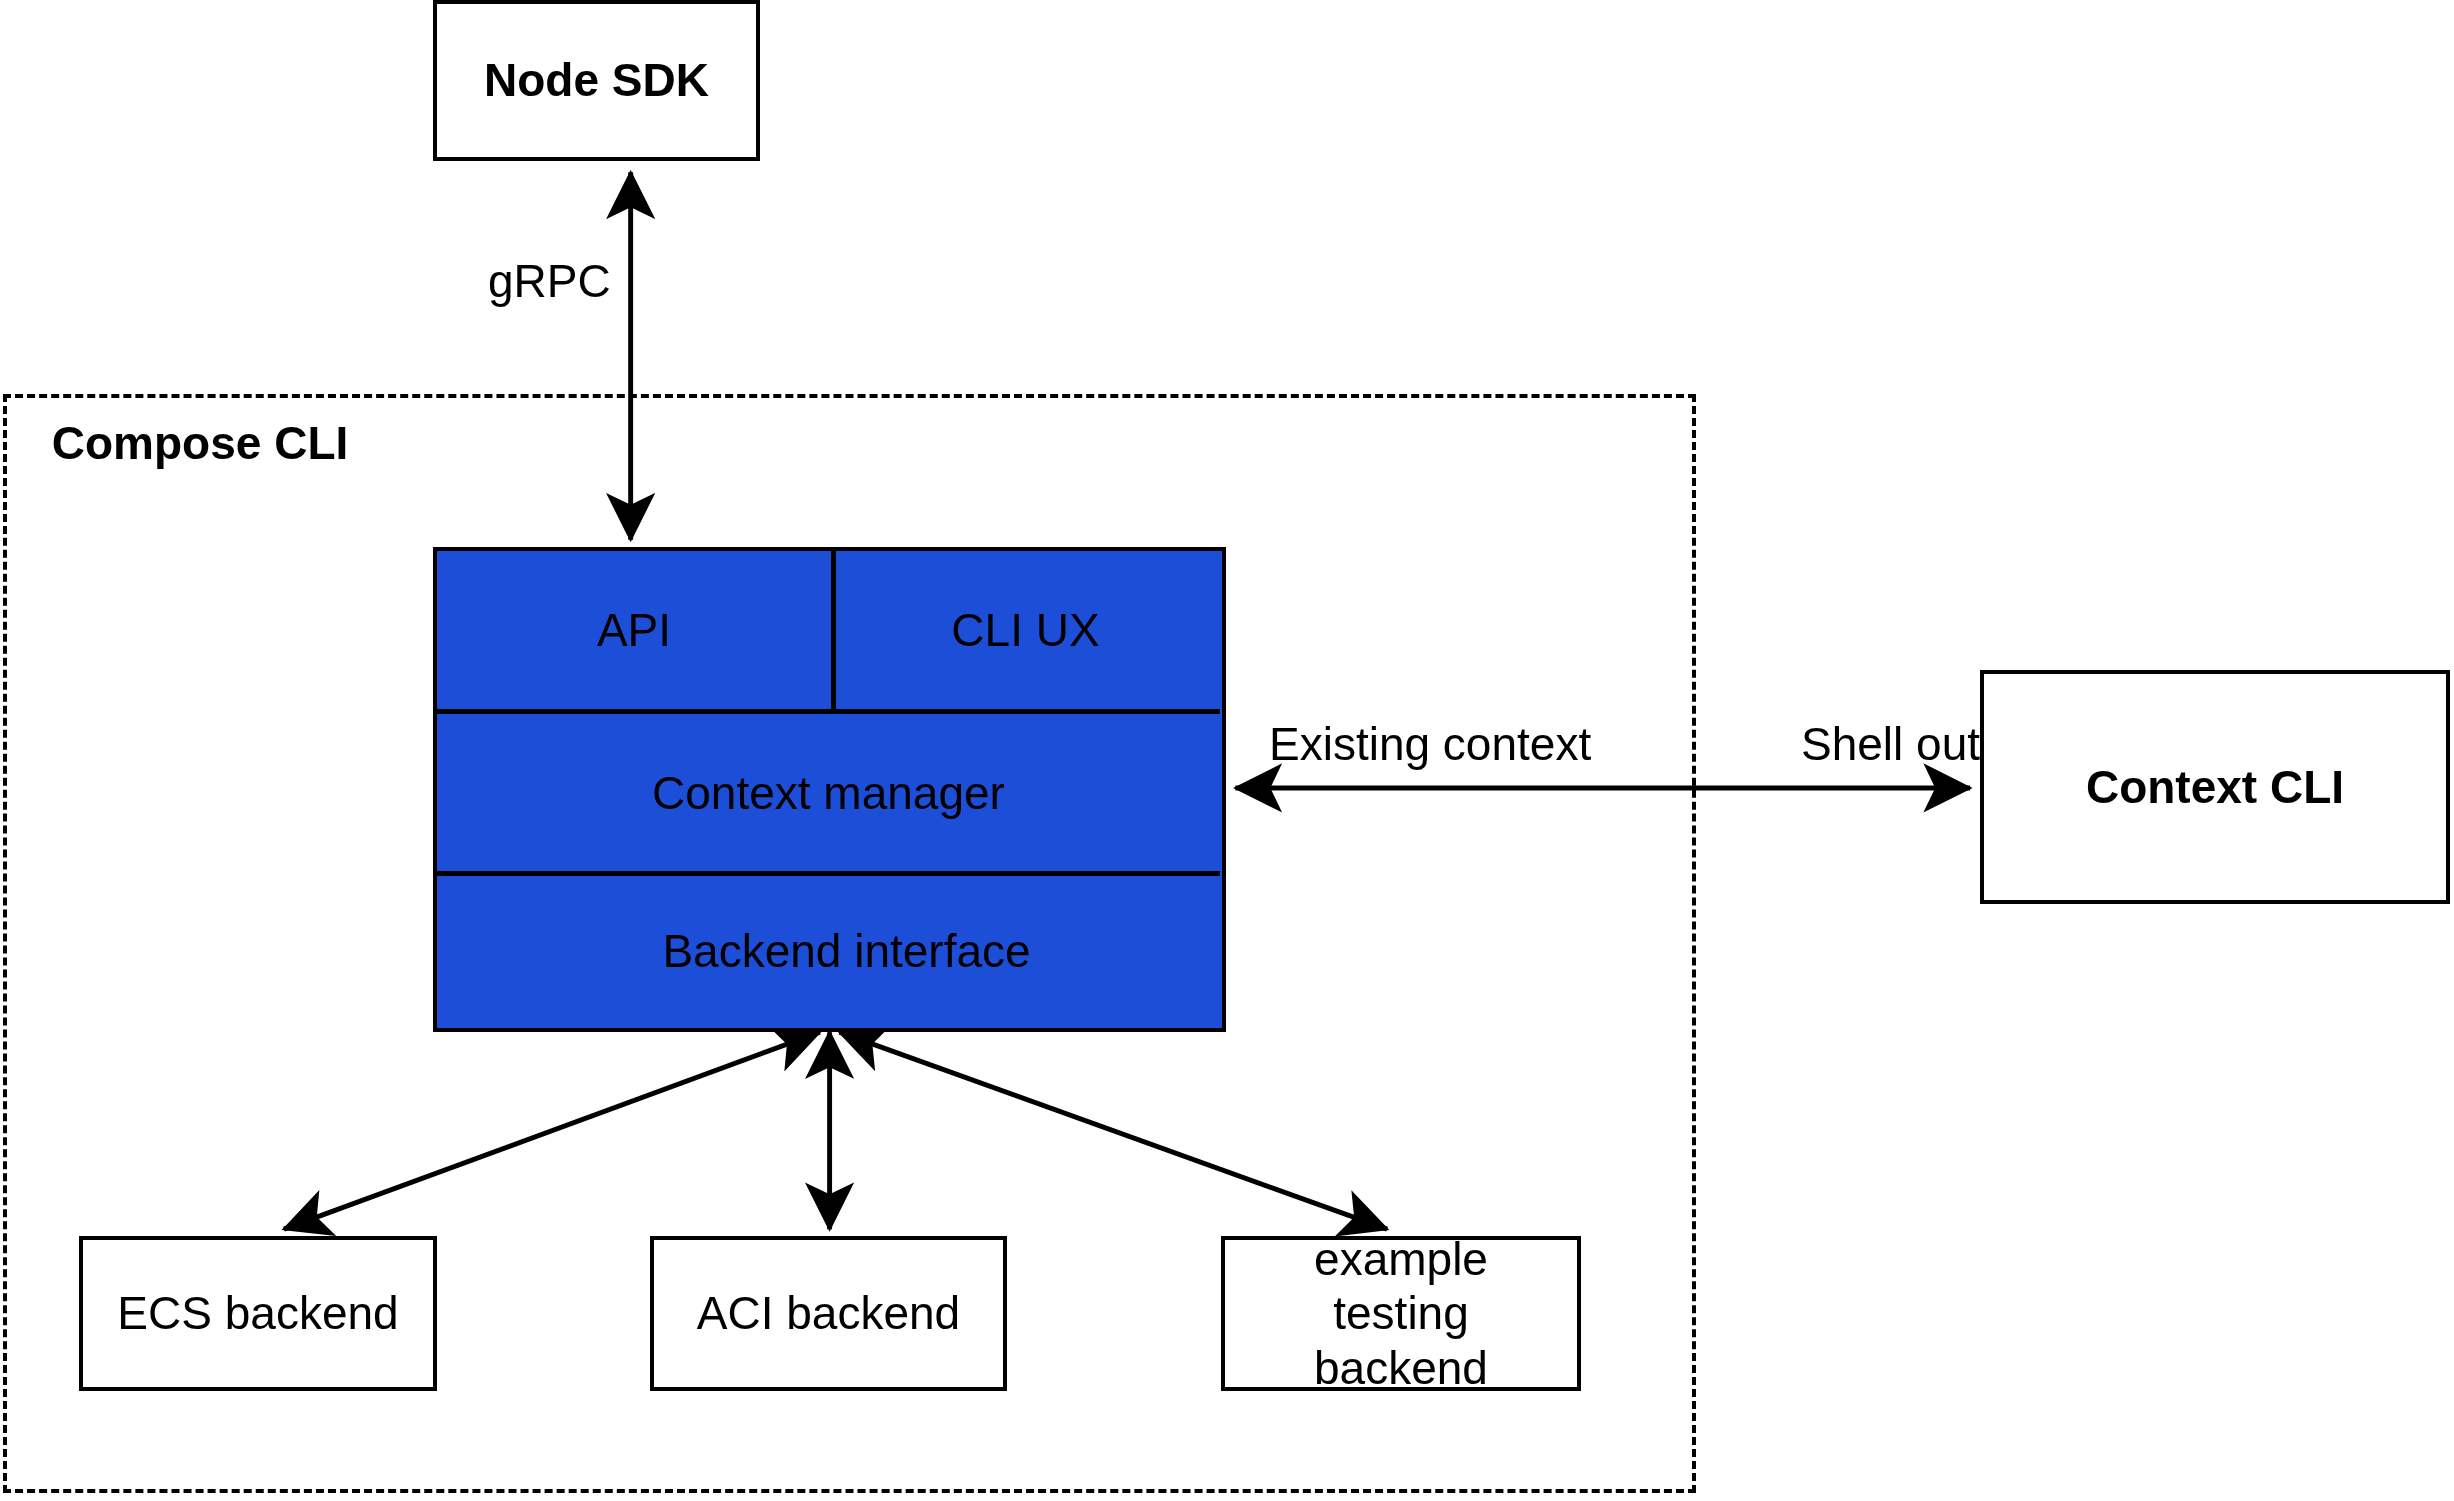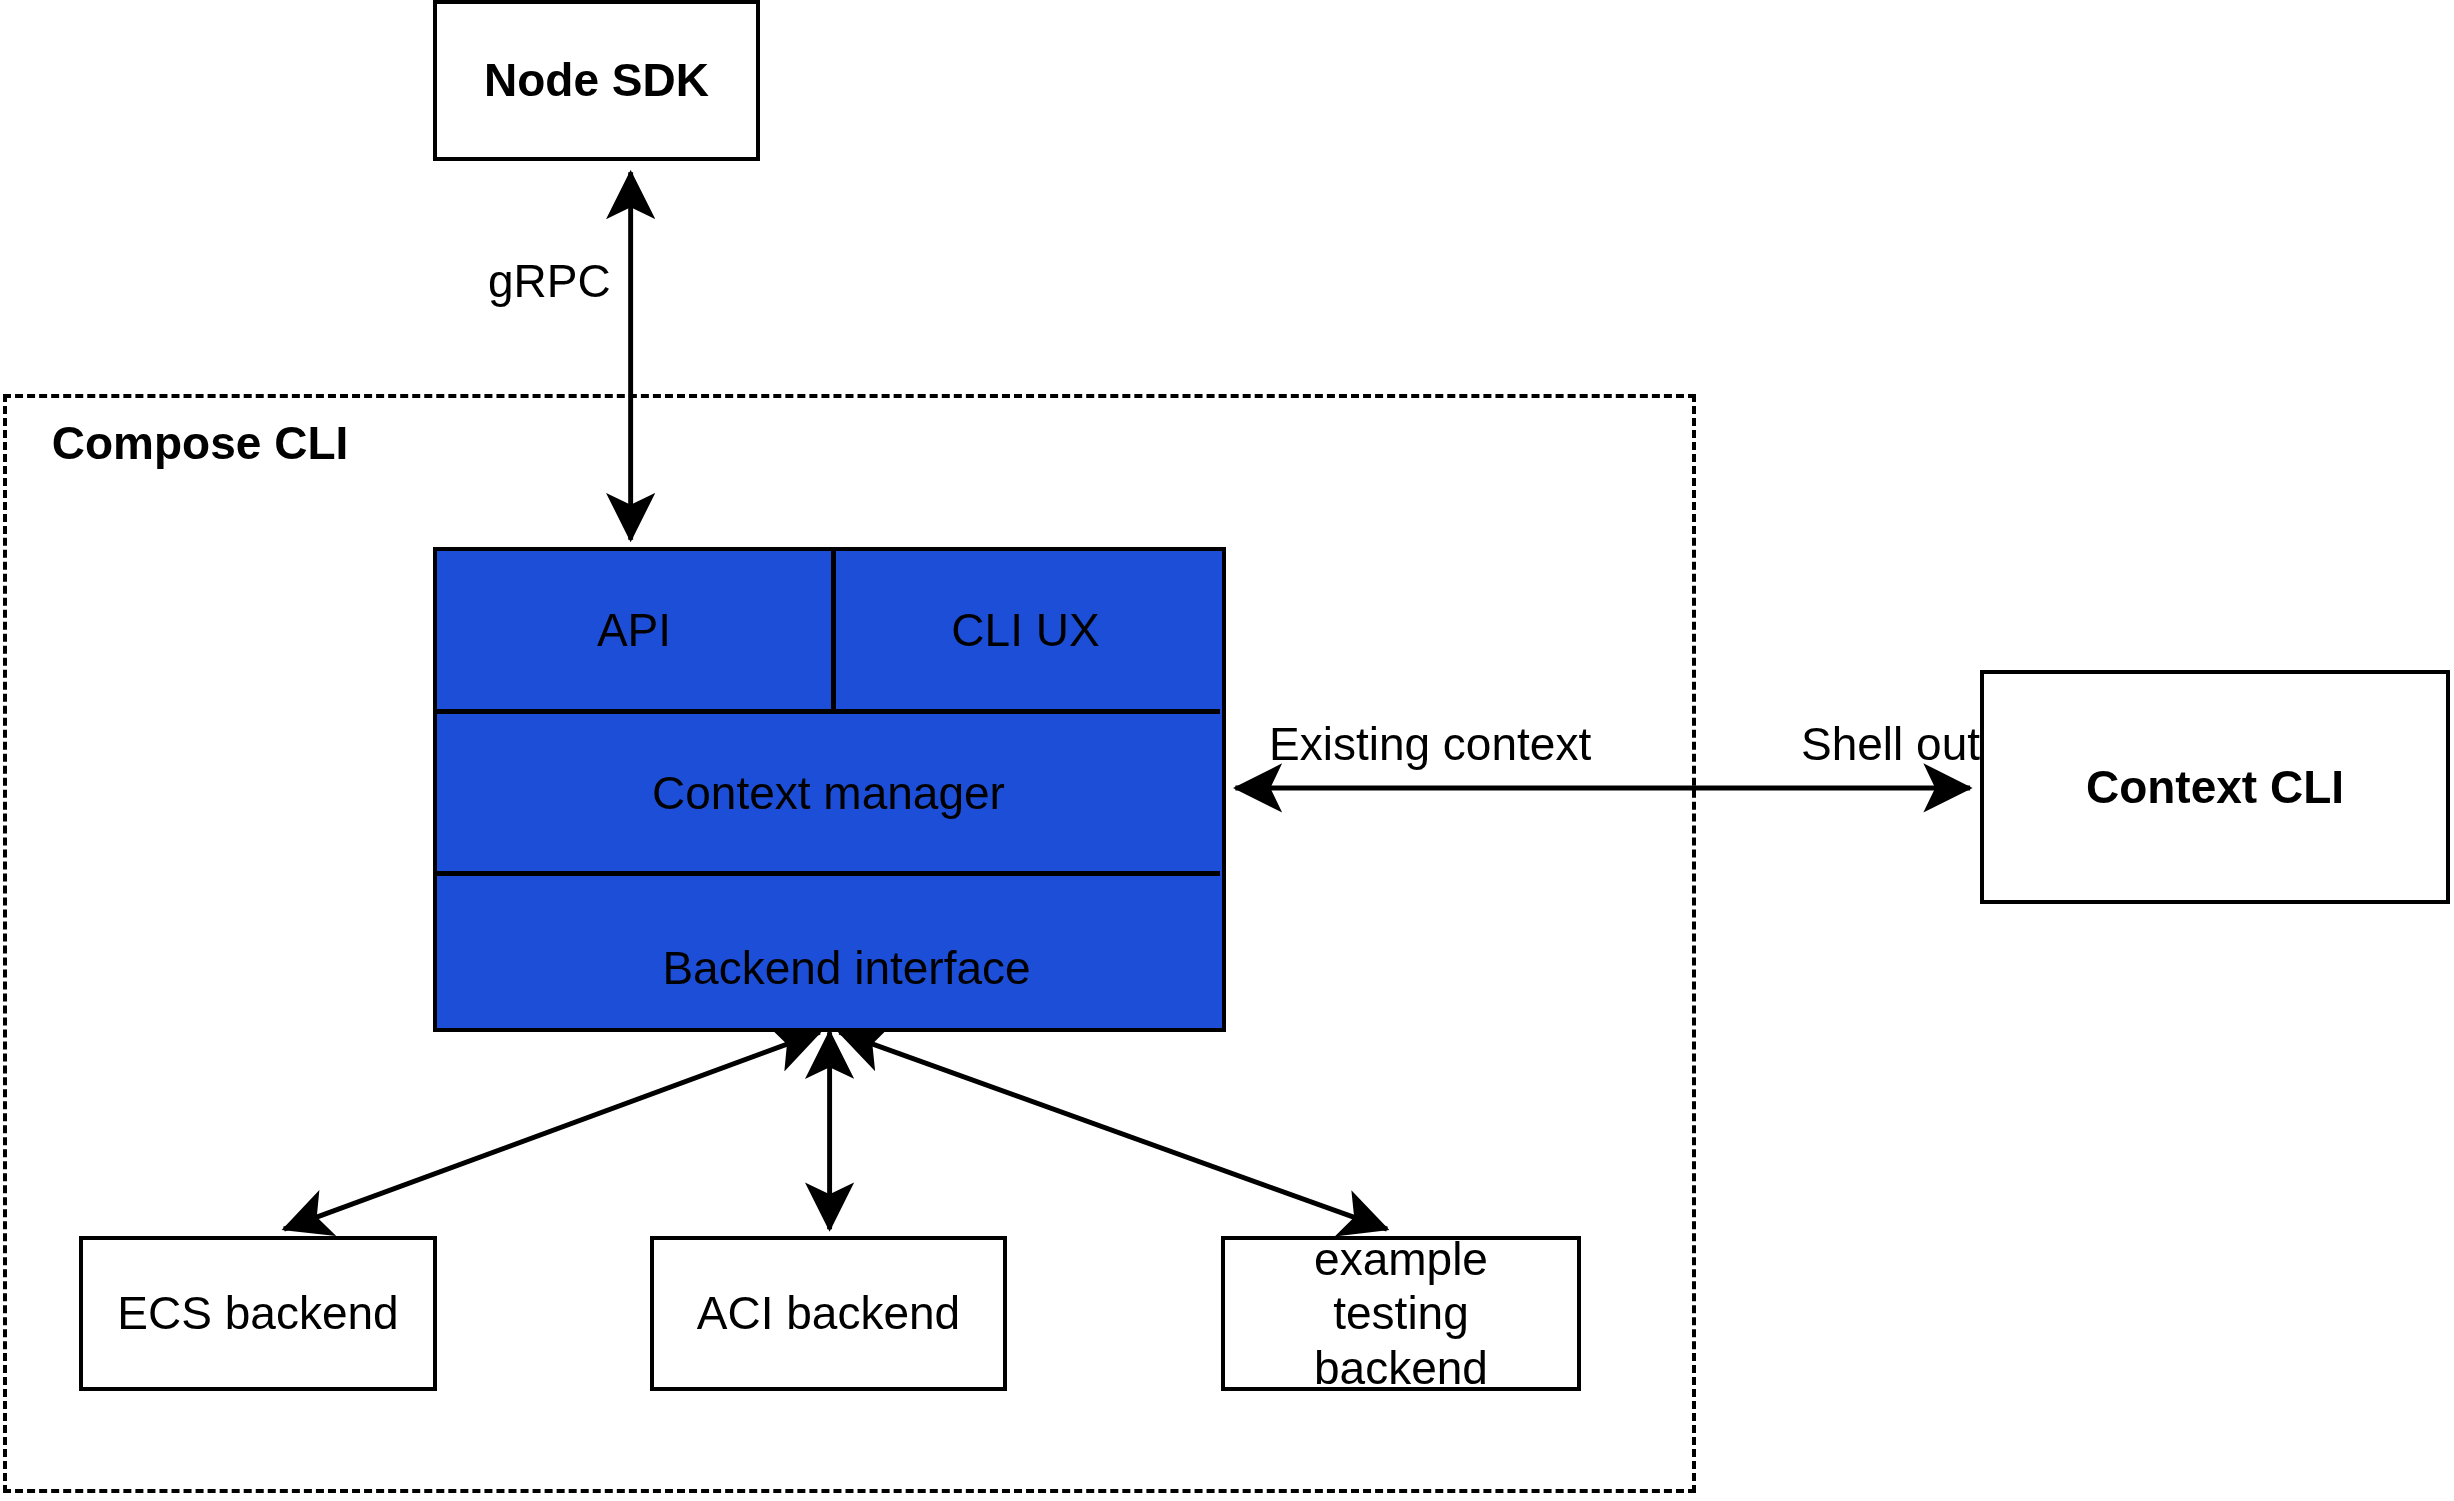--- a/index.html
+++ b/index.html
@@ -136,21 +136,21 @@
       <div class="stack-cell" style="width:389px;">CLI UX</div>
     </div>
     <div class="divider-v" style="left:394px; top:0px; height:158px;"></div>
     <div class="divider-h" style="left:0px; top:158px; width:783px;"></div>
 
     <div class="stack-row" style="top:163px; height:158px; width:783px;">
       <div class="stack-cell" style="width:783px;text-align:right;">Context manager</div>
     </div>
     <div class="divider-h" style="left:0px; top:320px; width:783px;"></div>
 
-    <div class="stack-row" style="top:342px; height:150px; width:783px;padding-left:36px;">
+    <div class="stack-row" style="top:325px; height:150px; width:783px;padding-left:36px;">
       <div class="stack-cell" style="width:783px;">Backend interface</div>
     </div>
   </div>
 
   <div class="node" style="left:650px; top:1236px; width:357px; height:155px;">ACI backend</div>
 
   <div class="node" style="left:79px; top:1236px; width:358px; height:155px;">ECS backend</div>
 
   <div class="node" style="left:1221px; top:1236px; width:360px; height:155px; padding:0 15.8px;">example testing backend</div>
 

